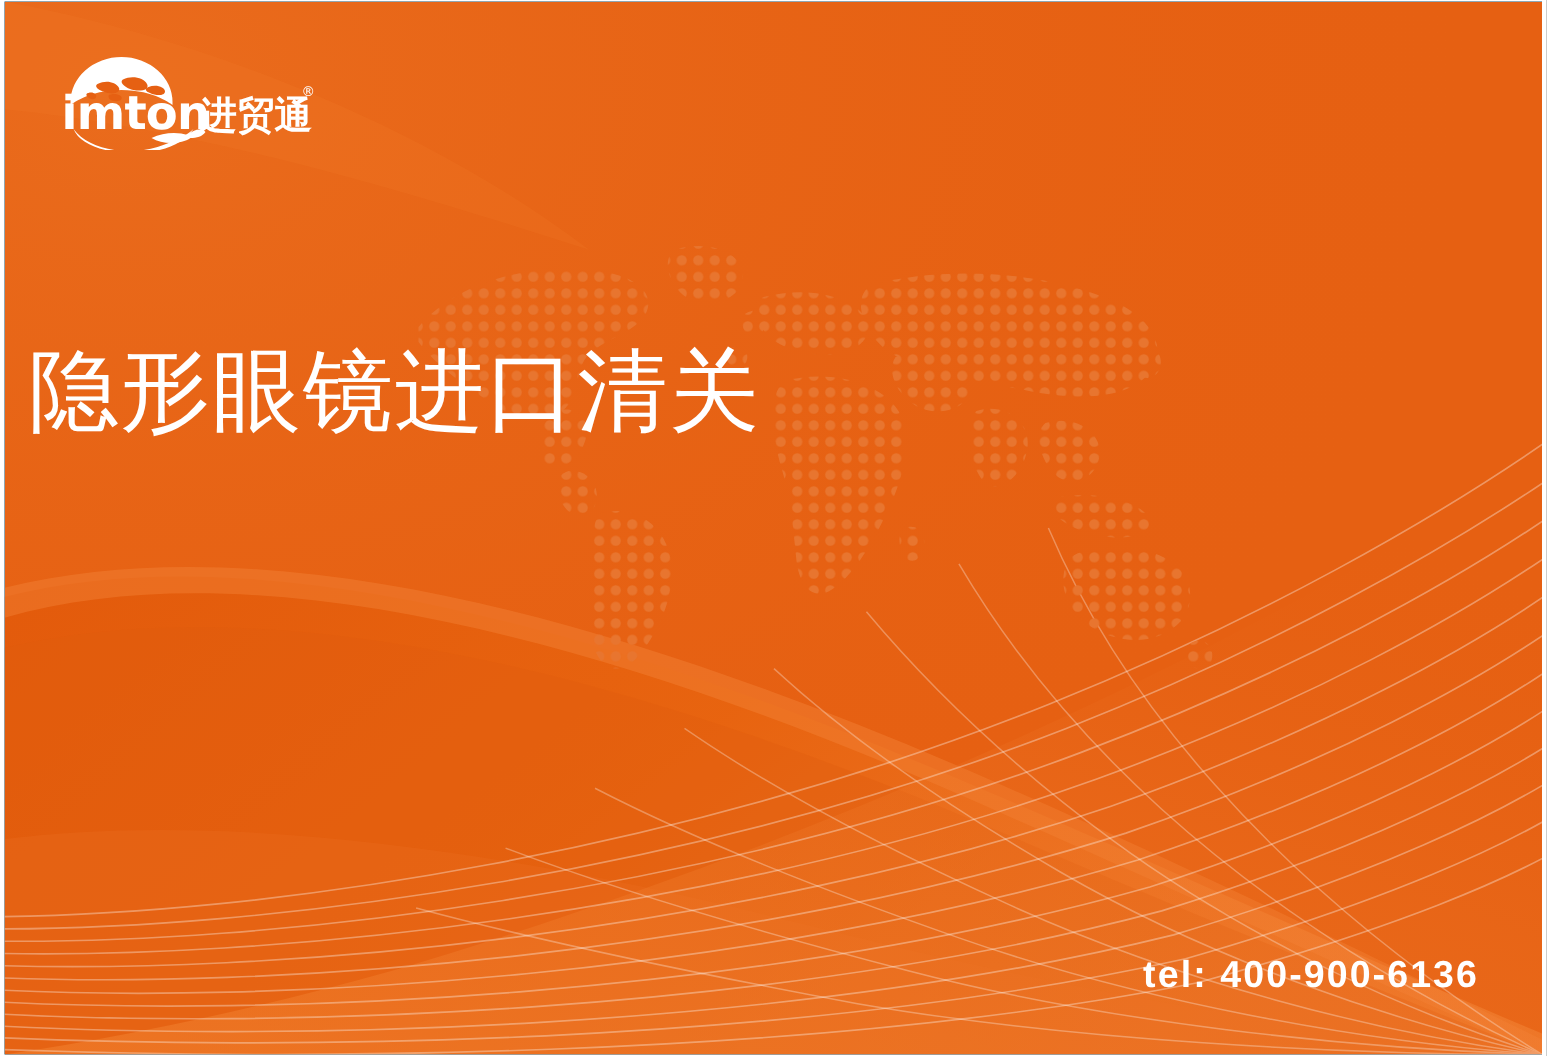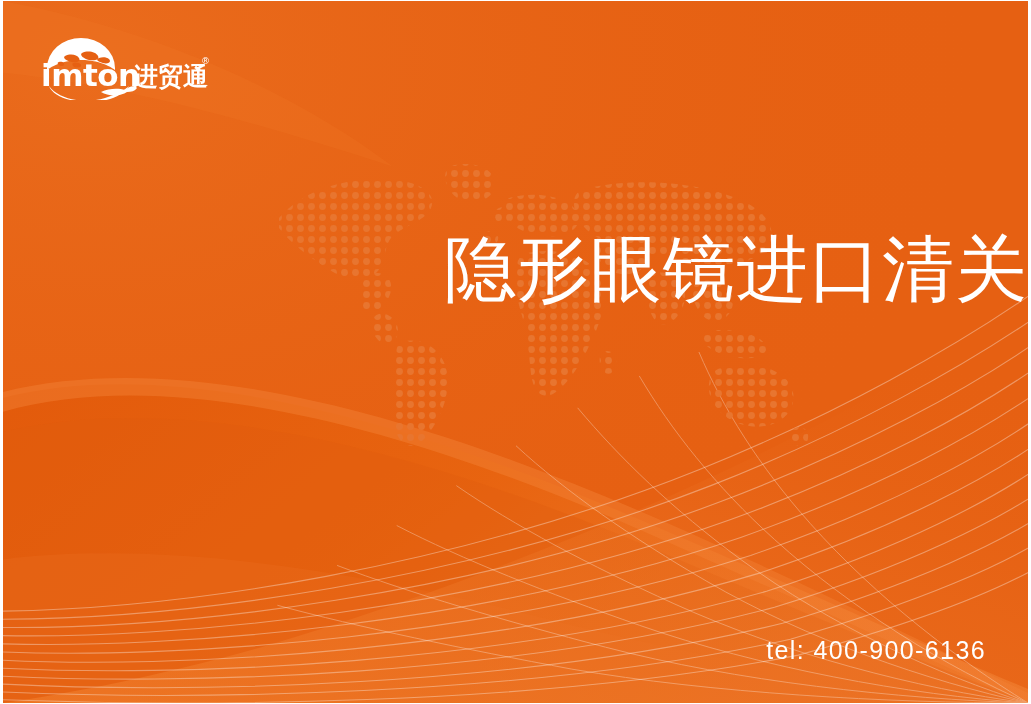--- a/index.html
+++ b/index.html
@@ -54,23 +54,23 @@
     height: 72px;
   }
   #logo svg { display: block; }
 
   
   #headline {
     position: absolute;
     left: 0;
     right: 0;
     top: 222px;
-    text-align: right;
+    text-align: left;
     color: #ffffff;
-    font-size: 72px;
+    font-size: 60px;
     line-height: 1.28;
     letter-spacing: 1px;
     font-weight: 400;
     font-family: "DejaVu Sans", "Liberation Sans", sans-serif;
     text-rendering: geometricPrecision;
     padding-left: 16px;
   }
   #headline .hl-line {
     display: block;
     white-space: nowrap;
@@ -78,21 +78,21 @@
 
   
   #tel {
     position: absolute;
     right: 42px;
     bottom: 38px;
     color: #ffffff;
     font-size: 25px;
     letter-spacing: 1.4px;
     font-family: "Liberation Sans", "DejaVu Sans", sans-serif;
-    font-weight: 400;
+    font-weight: 700;
     white-space: nowrap;
   }
 </style>
 </head>
 <body>
 
 <div id="banner">
 
   <svg class="layer" viewBox="0 0 1031 704" preserveAspectRatio="none" xmlns="http://www.w3.org/2000/svg">
     <defs>

